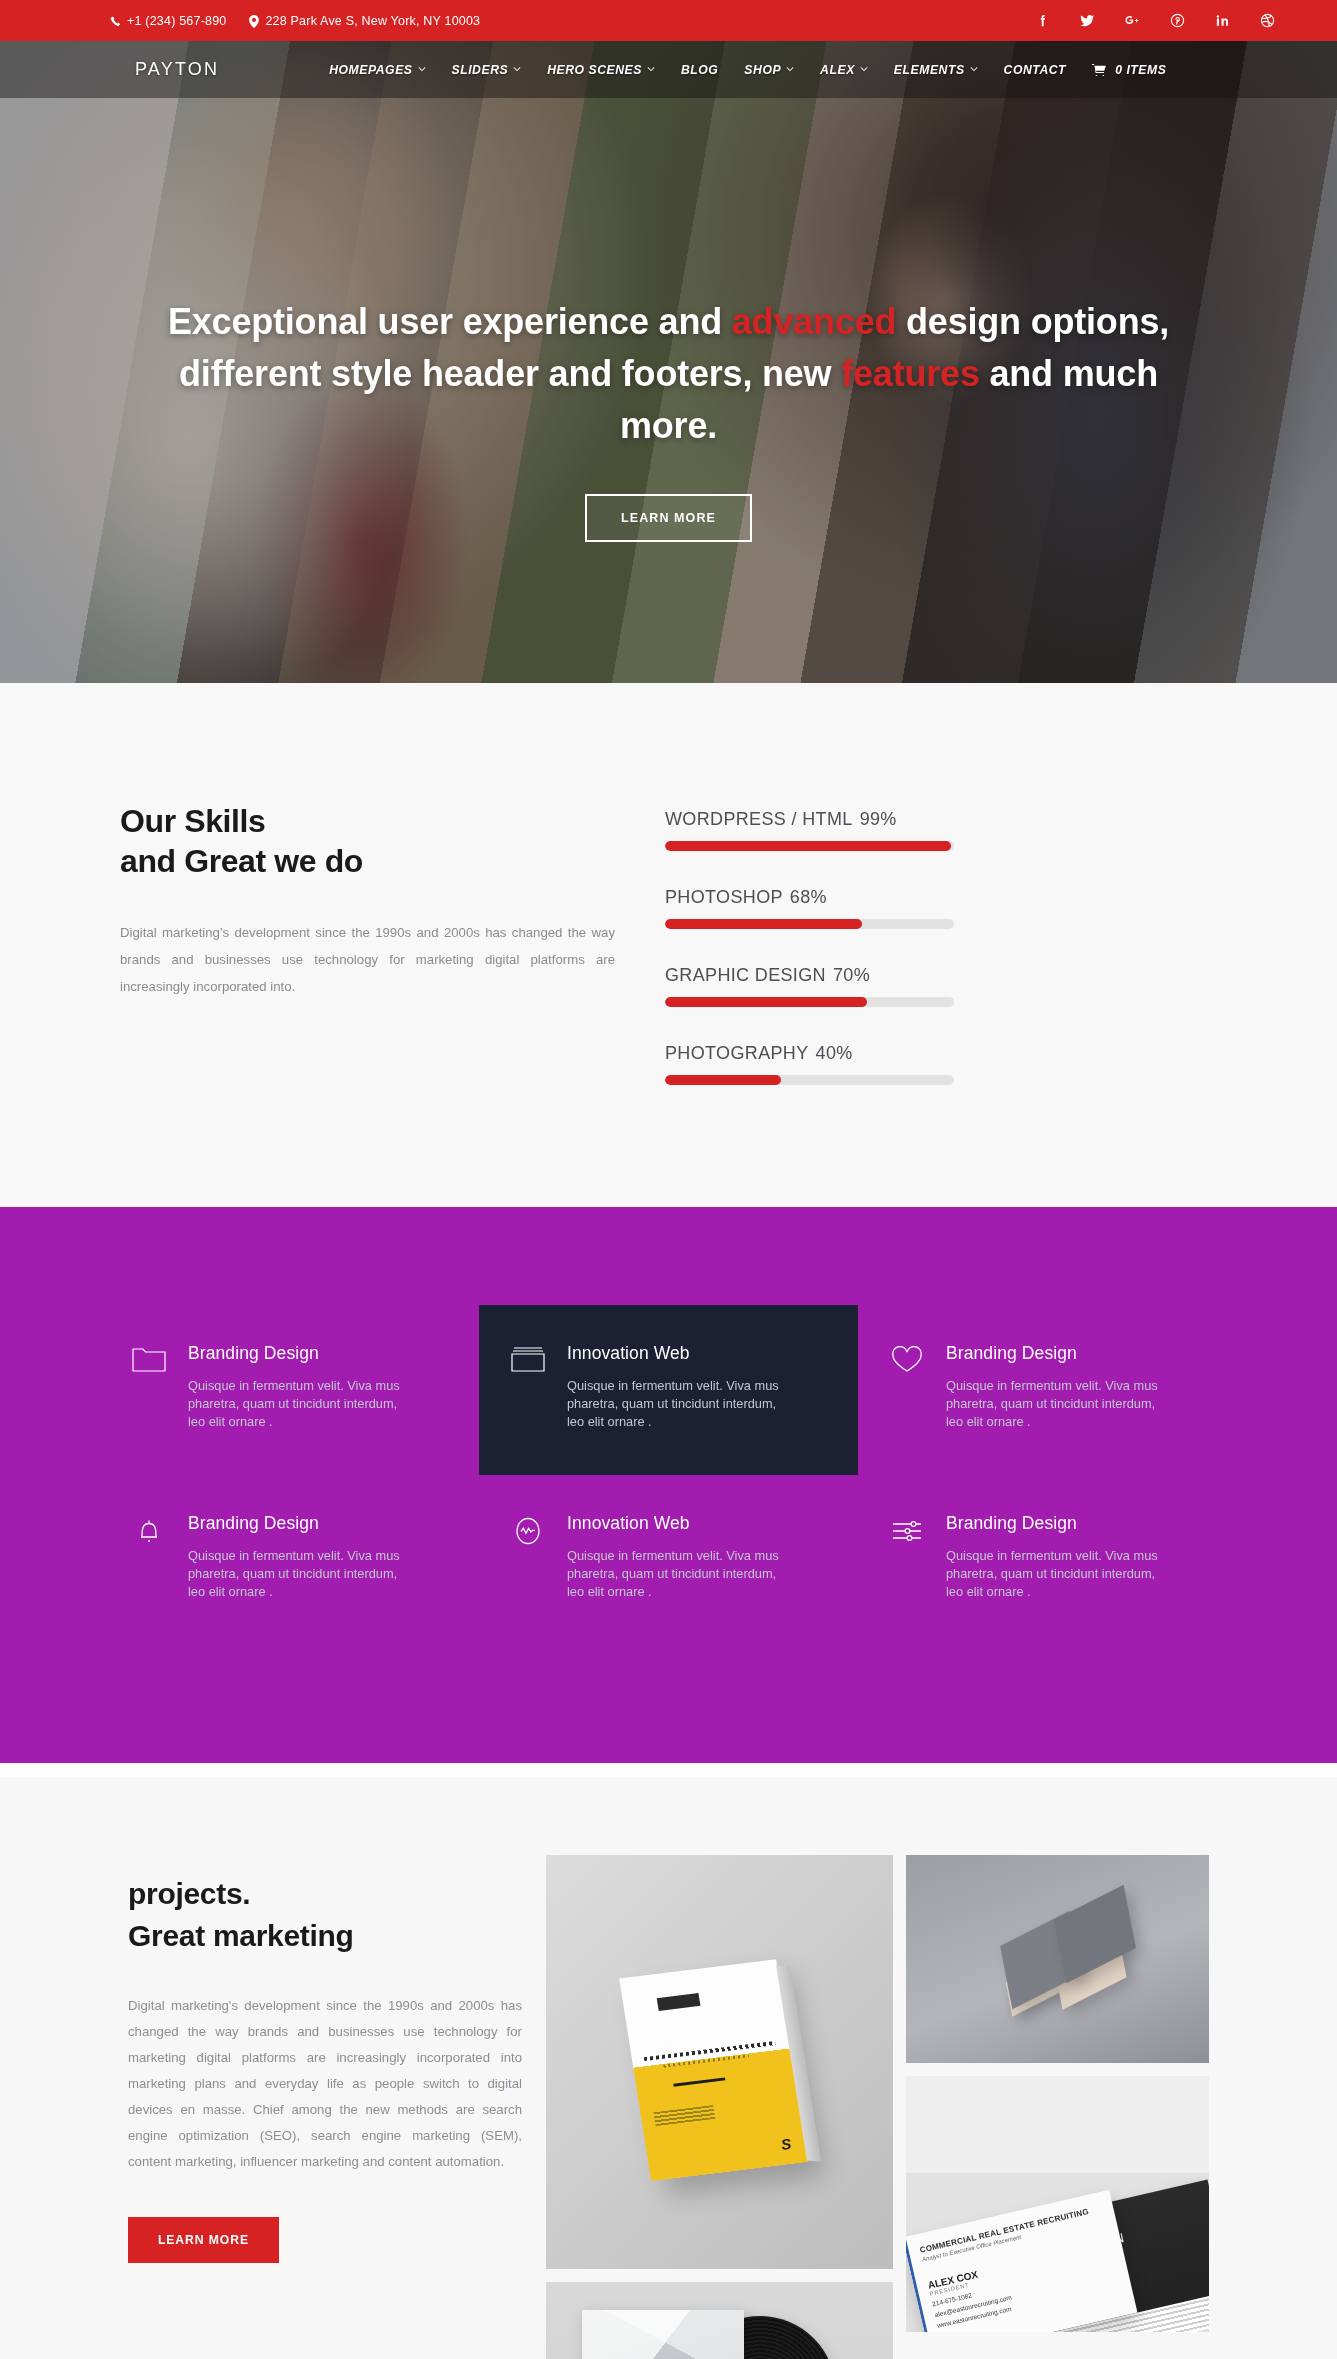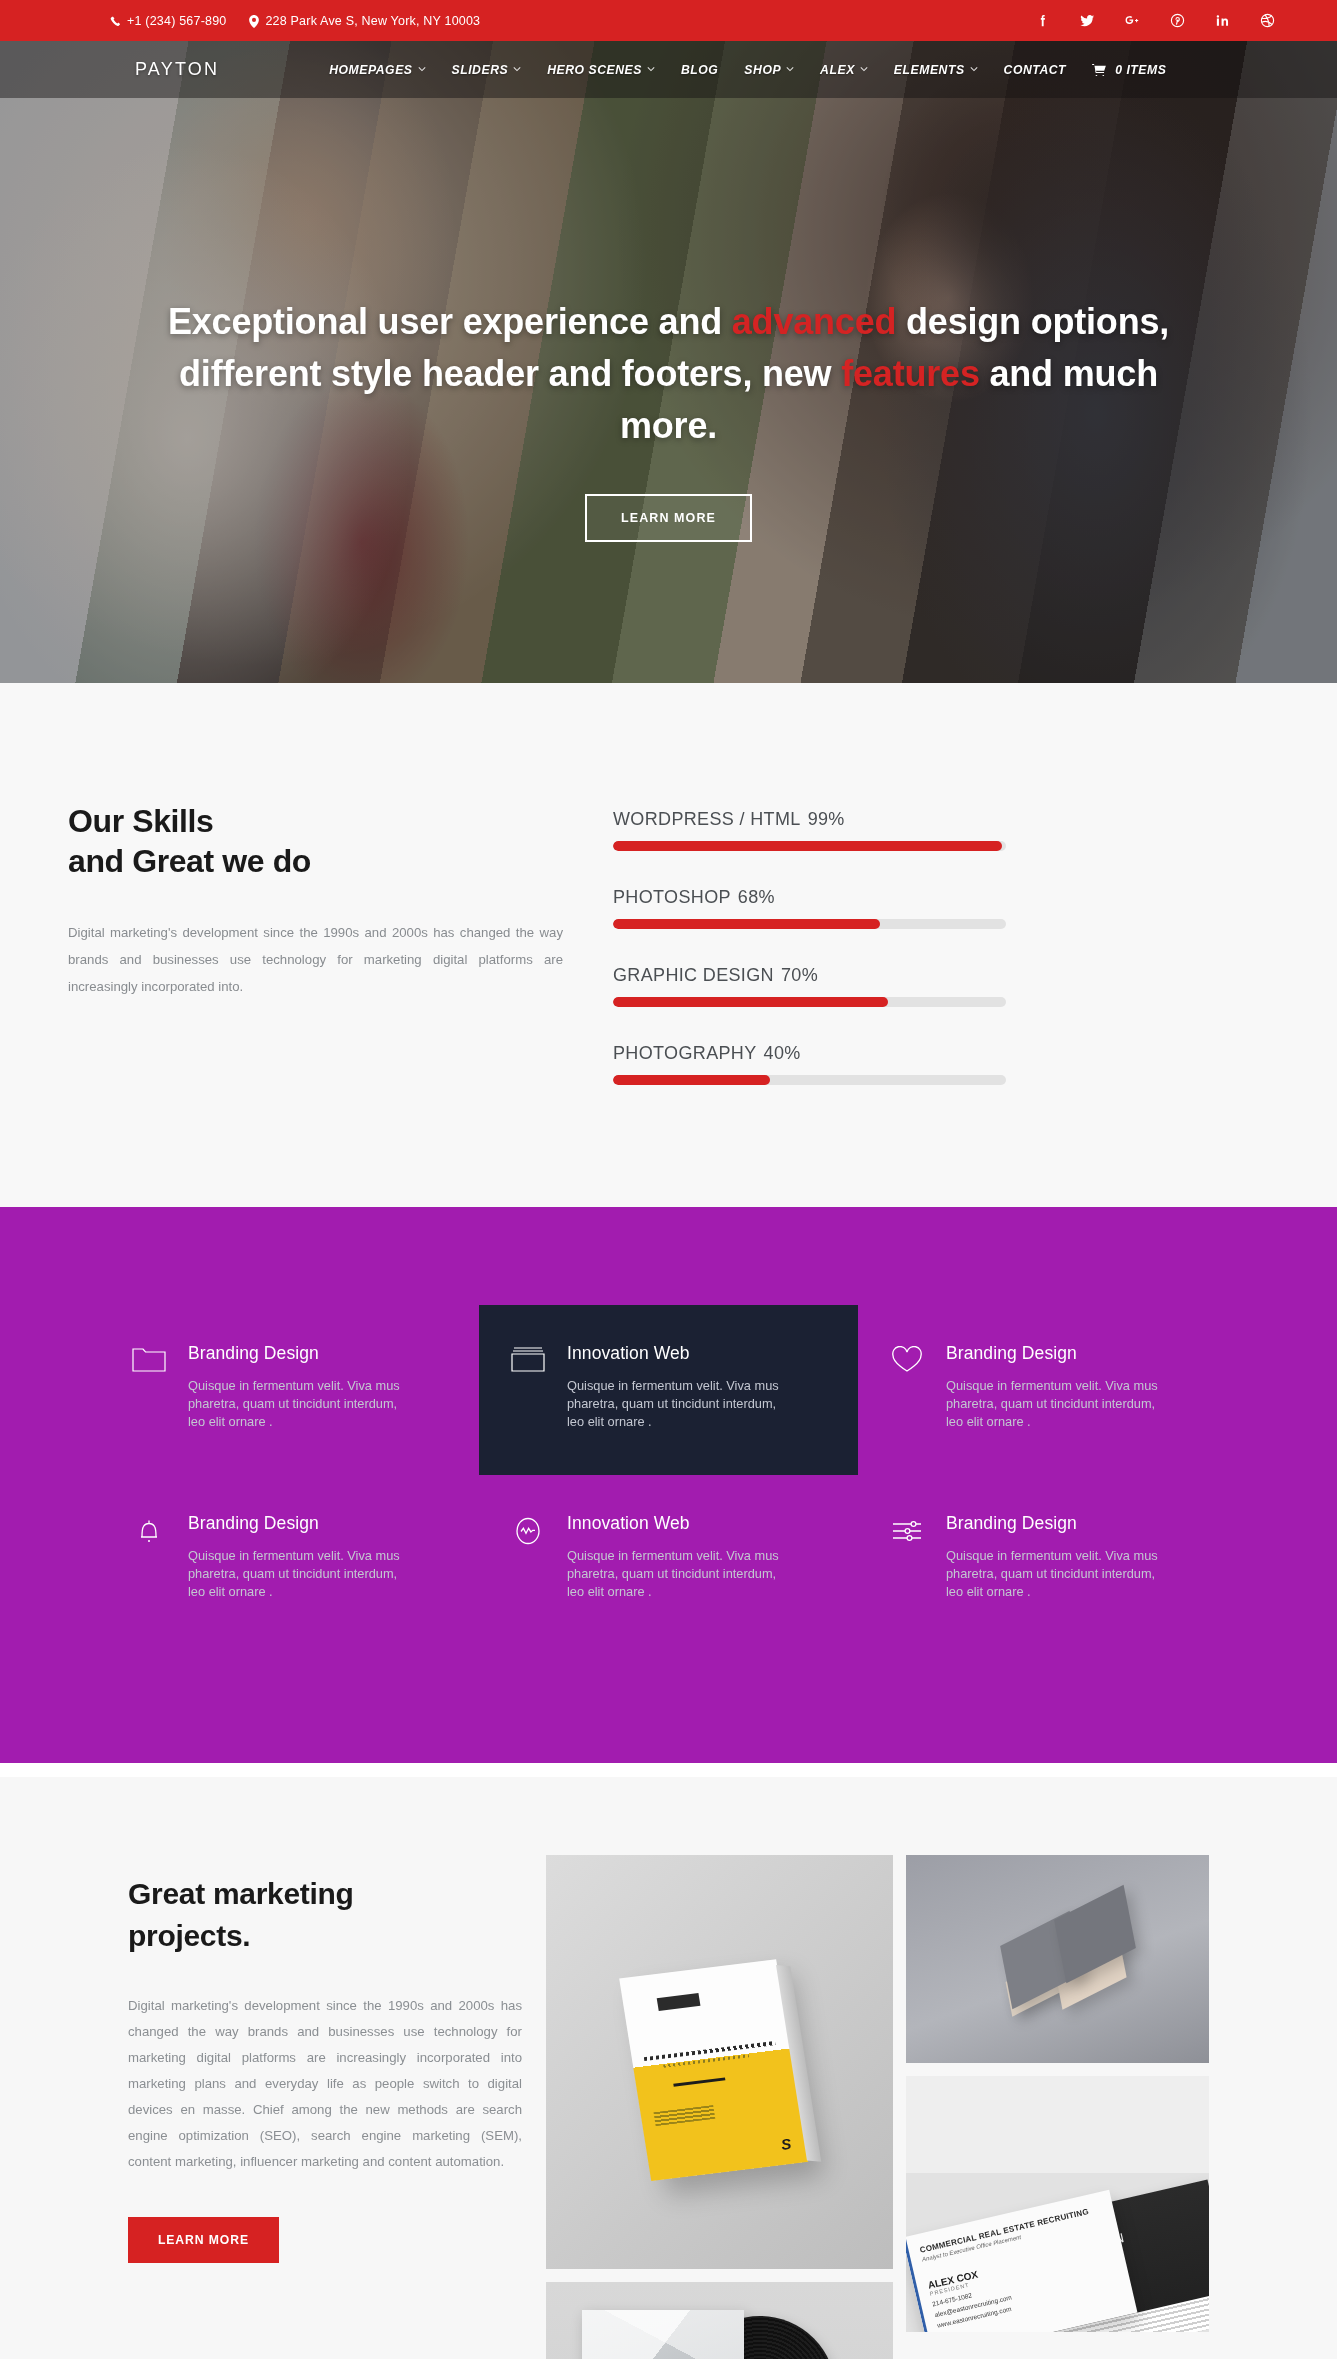--- a/index.html
+++ b/index.html
@@ -78,21 +78,21 @@
   }
   .hero-title .hl { color:#e02020; }
   .hero-btn {
     display:inline-block; margin-top:42px; padding:15px 34px;
     border:2px solid #ffffff; color:#fff; font-size:12.5px; font-weight:700;
     letter-spacing:1.1px; cursor:pointer; background:rgba(255,255,255,.06);
   }
 
   
   .skills { background:#f8f8f8; padding:118px 0 122px; }
-  .skills-inner { width:1074px; display:flex; padding:0 68px; }
+  .skills-inner { width:1074px; display:flex; padding:0 120px; }
   .skills-left { width:545px; padding-right:50px; }
   .skills-h {
     font-size:32px; line-height:40px; font-weight:700; color:#1a1a1a;
     letter-spacing:-.4px;
   }
   .skills-p {
     margin-top:38px; font-size:13.2px; line-height:27px; color:#888c90;
     text-align:justify; max-width:540px;
   }
   .skills-right { flex:1; padding-top:8px; }
@@ -488,22 +488,22 @@
     </div>
 
   </div>
 </div>
 
 <div class="projects-wrap">
 <div class="projects">
   <div class="projects-inner">
     <div class="proj-left">
       <div class="proj-h">
+        <div>projects.</div>
         <div>Great marketing</div>
-        <div>projects.</div>
       </div>
       <div class="proj-p">Digital marketing's development since the 1990s and 2000s has changed the way brands and businesses use technology for marketing digital platforms are increasingly incorporated into marketing plans and everyday life as people switch to digital devices en masse. Chief among the new methods are search engine optimization (SEO), search engine marketing (SEM), content marketing, influencer marketing and content automation.</div>
       <div class="proj-btn">LEARN MORE</div>
     </div>
 
     <div class="proj-right">
       <div class="pcol a">
         <div class="tile t-brochure">
           <div class="sheet">
             <div class="chip"></div>

